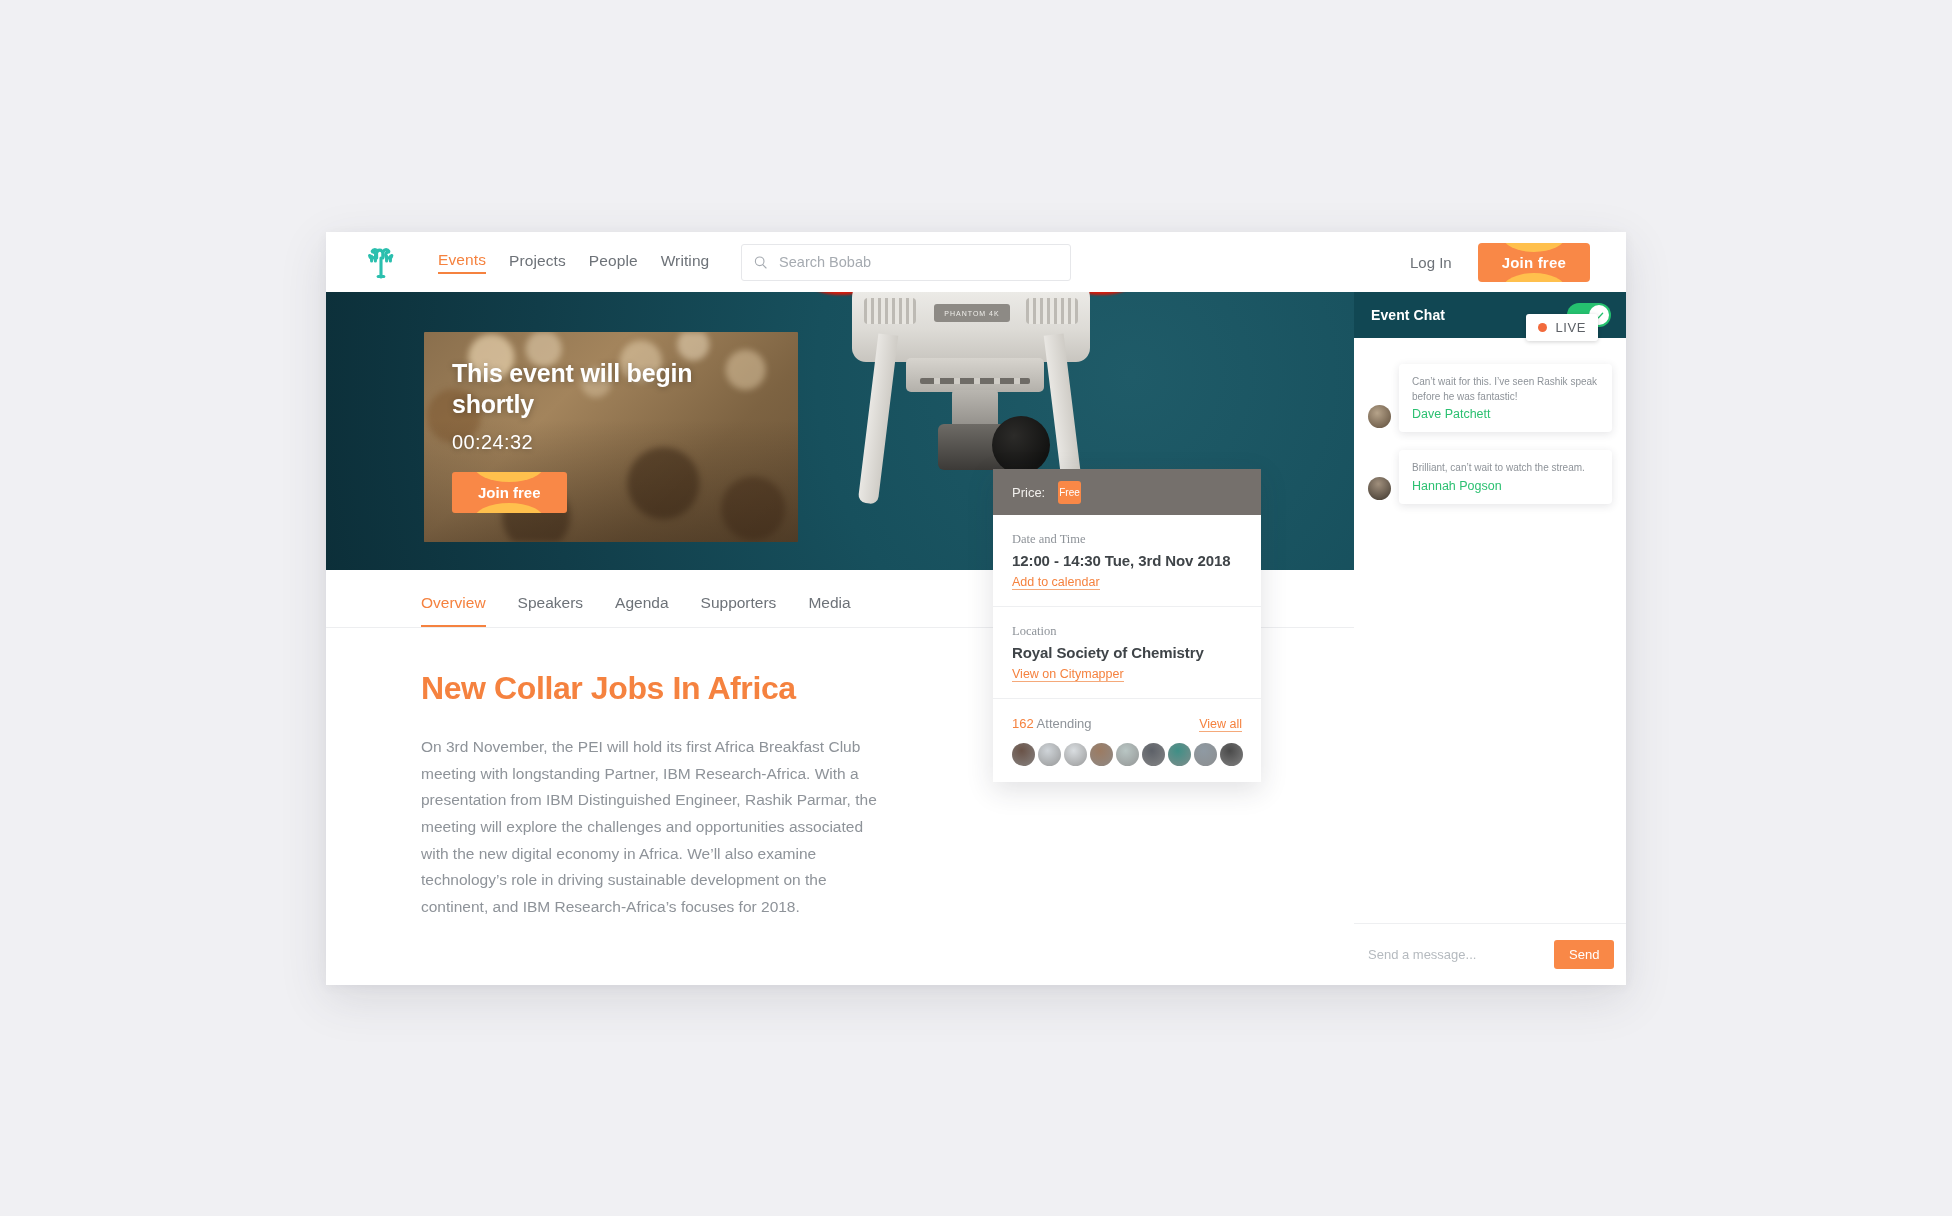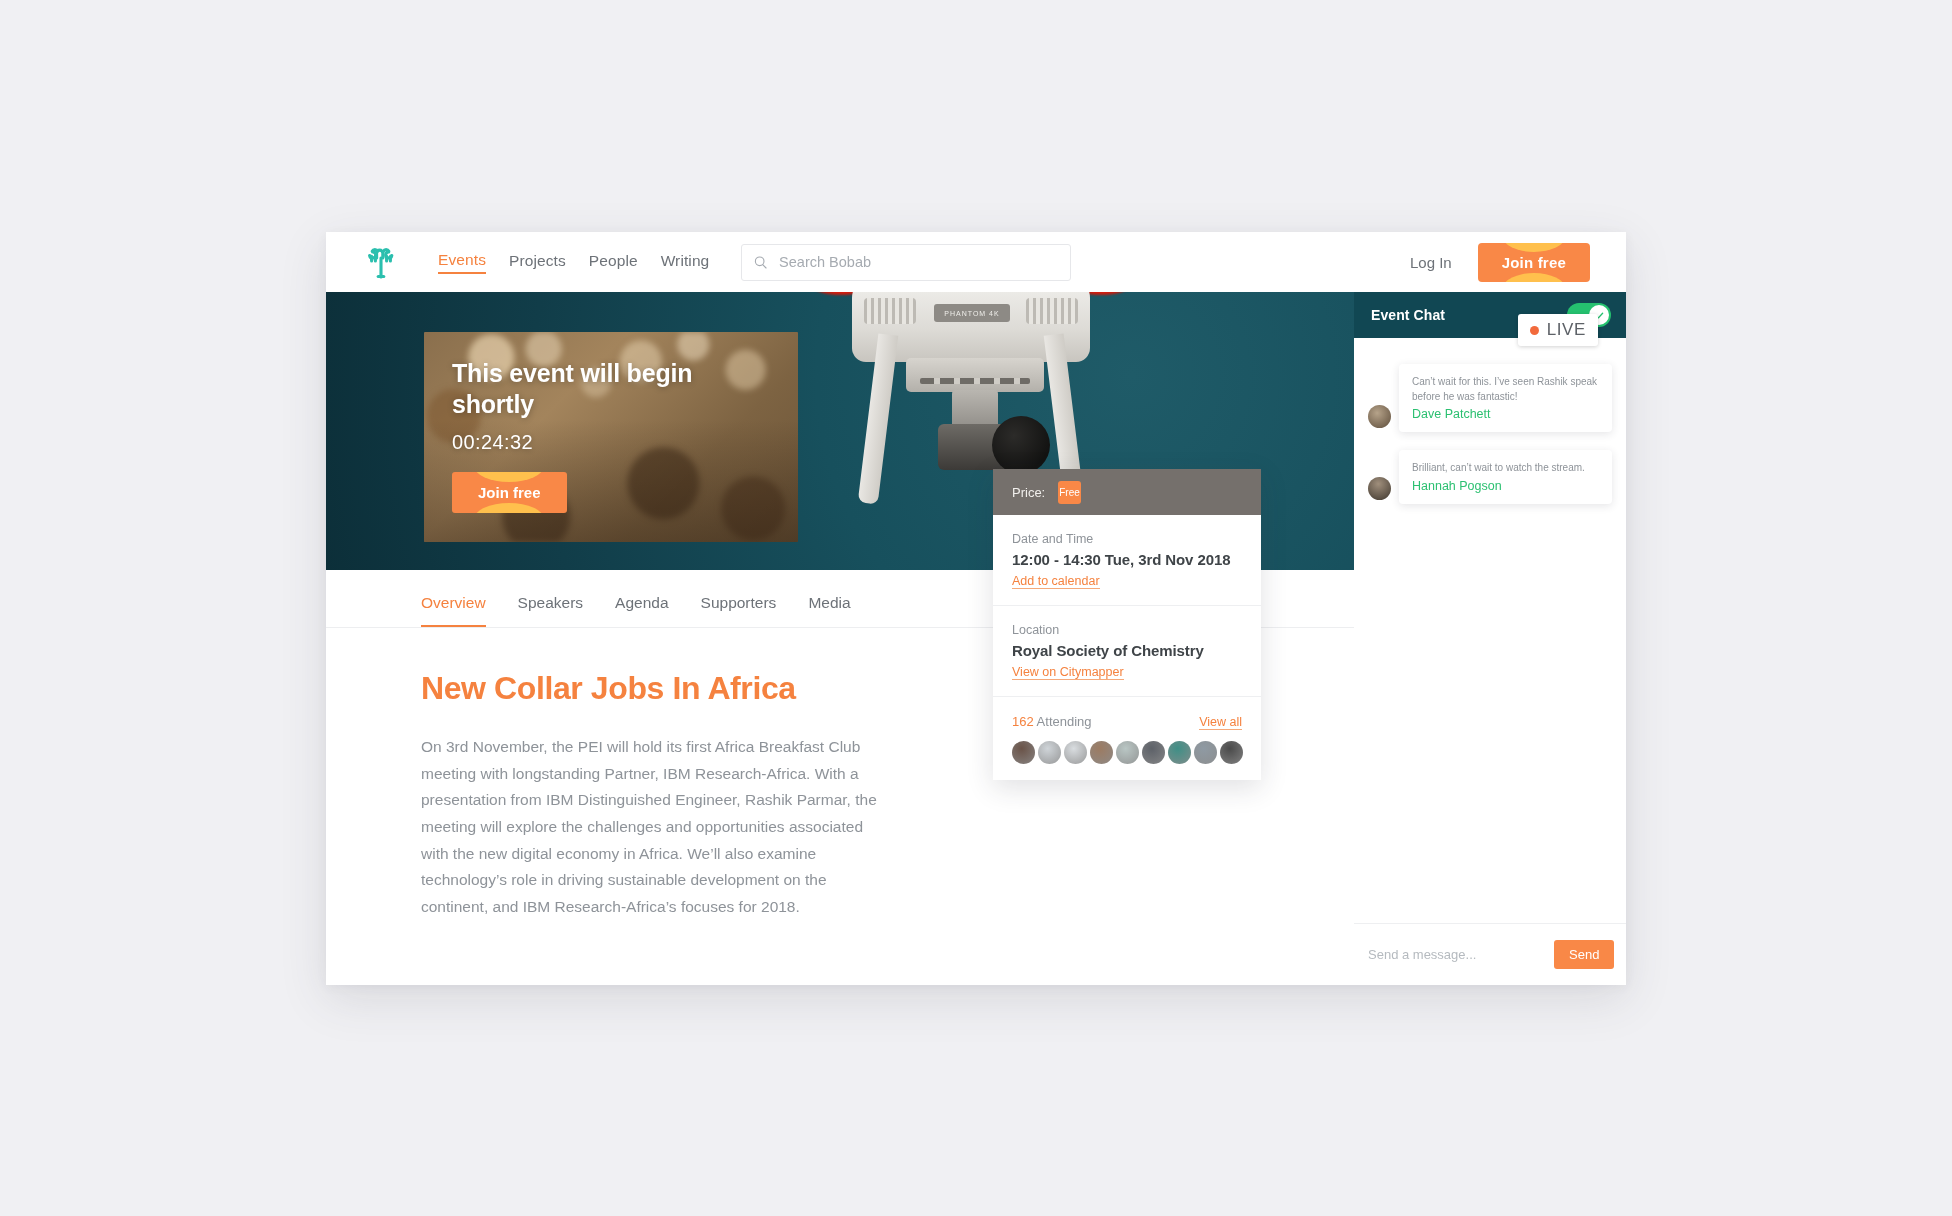--- a/index.html
+++ b/index.html
@@ -152,21 +152,21 @@
     content:""; position:absolute; left:50%; width:70px; height:32px;
     background:#ffc04d; border-radius:50%; transform: translateX(-50%);
   }
   .ov-btn::before { top:-22px; } .ov-btn::after { bottom:-22px; }
   .ov-btn span { position: relative; z-index:2; }
 
   .live-badge {
     position:absolute; z-index:4; right: 28px; top: 22px;
     background:#fff; border-radius: 3px; padding: 6px 12px;
     display:flex; align-items:center; gap:8px;
-    font-size: 17px; color:#5d6167; letter-spacing:.6px;
+    font-size: 13px; color:#5d6167; letter-spacing:.6px;
     box-shadow: 0 1px 4px rgba(0,0,0,.18);
   }
   .live-dot { width:9px; height:9px; border-radius:50%; background:#f26a3c; }
 
   
   .body-wrap { position: relative; height: 415px; background:#fff; }
   .tabs {
     display:flex; gap: 32px; padding: 24px 0 0 95px;
     border-bottom: 1px solid #edeef0; height: 58px;
   }
@@ -188,21 +188,21 @@
   }
   .ev-price {
     height: 46px; display:flex; align-items:center; gap:13px; padding: 0 19px;
     background: rgba(32,24,18,.62); color:#f1efec; font-size: 13px;
   }
   .pill-free {
     background:#f98847; color:#fff; font-size:10px; border-radius:3px; padding: 6px 1px;
   }
   .ev-sec { padding: 17px 19px 16px; border-bottom: 1px solid #eeeff1; }
   .ev-sec:last-child { border-bottom: 0; }
-  .ev-label { font-size: 12.5px; color:#8e9399; }
+  .ev-label { font-size: 12.5px; color:#8e9399;font-family:Liberation Serif, serif; }
   .ev-value { font-size: 15px; color:#3f4448; font-weight: 700; margin-top: 5px; letter-spacing:-.1px;}
   .ev-link {
     display:inline-block; margin-top: 6px; font-size: 12.5px; color:#f5823f;
     border-bottom: 1px solid #f5a97a; cursor:pointer;
   }
   .ev-attend-row { display:flex; align-items:baseline; justify-content:space-between; }
   .ev-count { font-size: 13px; color:#8e9399; }
   .ev-count b { color:#f5823f; font-weight: 400; }
   .avatars { display:flex; gap: 3px; margin-top: 11px; }
   .av { width: 23px; height: 23px; border-radius: 50%; flex:0 0 auto; }

